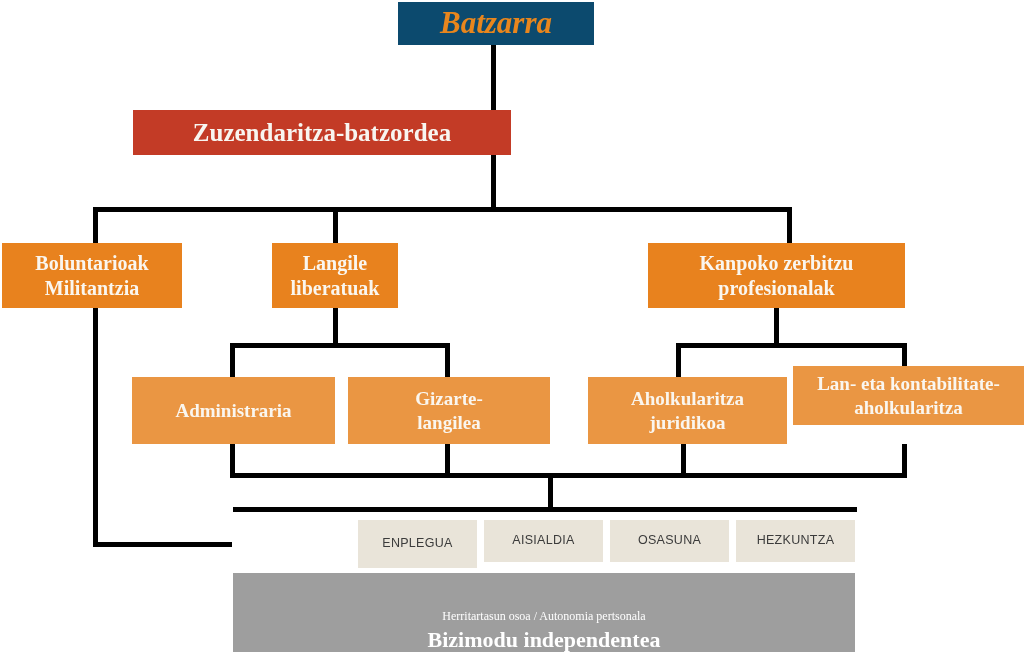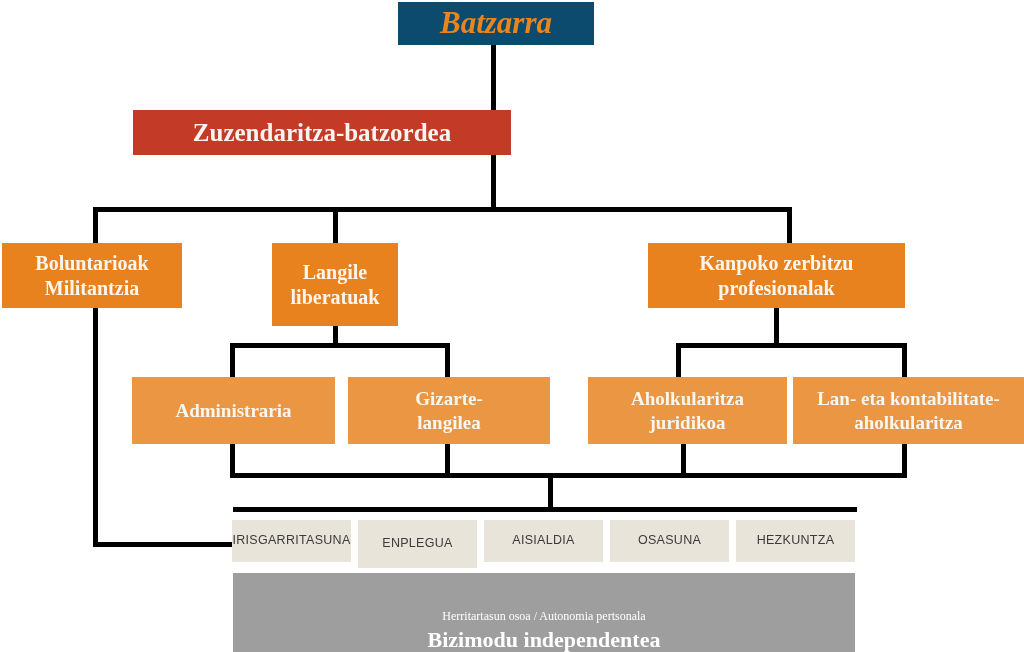--- a/index.html
+++ b/index.html
@@ -101,21 +101,21 @@
 
   <div class="node node-red" style="left:133px; top:110px; width:378px; height:45px;">
     <span>Zuzendaritza-batzordea</span>
   </div>
 
   <div class="node node-l1" style="left:2px; top:243px; width:180px; height:65px;">
     <span>Boluntarioak</span>
     <span>Militantzia</span>
   </div>
 
-  <div class="node node-l1" style="left:272px; top:243px; width:126px; height:83px;">
+  <div class="node node-l1" style="left:272px; top:243px; width:126px; height:65px;">
     <span>Langile</span>
     <span>liberatuak</span>
   </div>
 
   <div class="node node-l2" style="left:132px; top:377px; width:203px; height:67px;">
     <span>Administraria</span>
   </div>
 
   <div class="node node-l1" style="left:648px; top:243px; width:257px; height:65px;">
     <span>Kanpoko zerbitzu</span>
@@ -125,28 +125,25 @@
   <div class="node node-l2" style="left:348px; top:377px; width:202px; height:67px;">
     <span>Gizarte-</span>
     <span>langilea</span>
   </div>
 
   <div class="node node-l2" style="left:588px; top:377px; width:199px; height:67px;">
     <span>Aholkularitza</span>
     <span>juridikoa</span>
   </div>
 
-  <div class="node node-l2" style="left:793px; top:377px; width:231px; height:67px;font-family:Liberation Serif, serif;">
+  <div class="node node-l2" style="left:793px; top:366px; width:231px; height:59px;font-family:Liberation Serif, serif;">
     <span>Lan- eta kontabilitate-</span>
     <span>aholkularitza</span>
   </div>
 
-  <div class="node node-area" style="left:232px; top:520px; width:119px; height:42px;">
-    <span>IRISGARRITASUNA</span>
-  </div>
   <div class="node node-area" style="left:358px; top:520px; width:119px; height:48px;">
     <span>ENPLEGUA</span>
   </div>
   <div class="node node-area" style="left:484px; top:520px; width:119px; height:42px;">
     <span>AISIALDIA</span>
   </div>
   <div class="node node-area" style="left:610px; top:520px; width:119px; height:42px;">
     <span>OSASUNA</span>
   </div>
   <div class="node node-area" style="left:736px; top:520px; width:119px; height:42px;">

